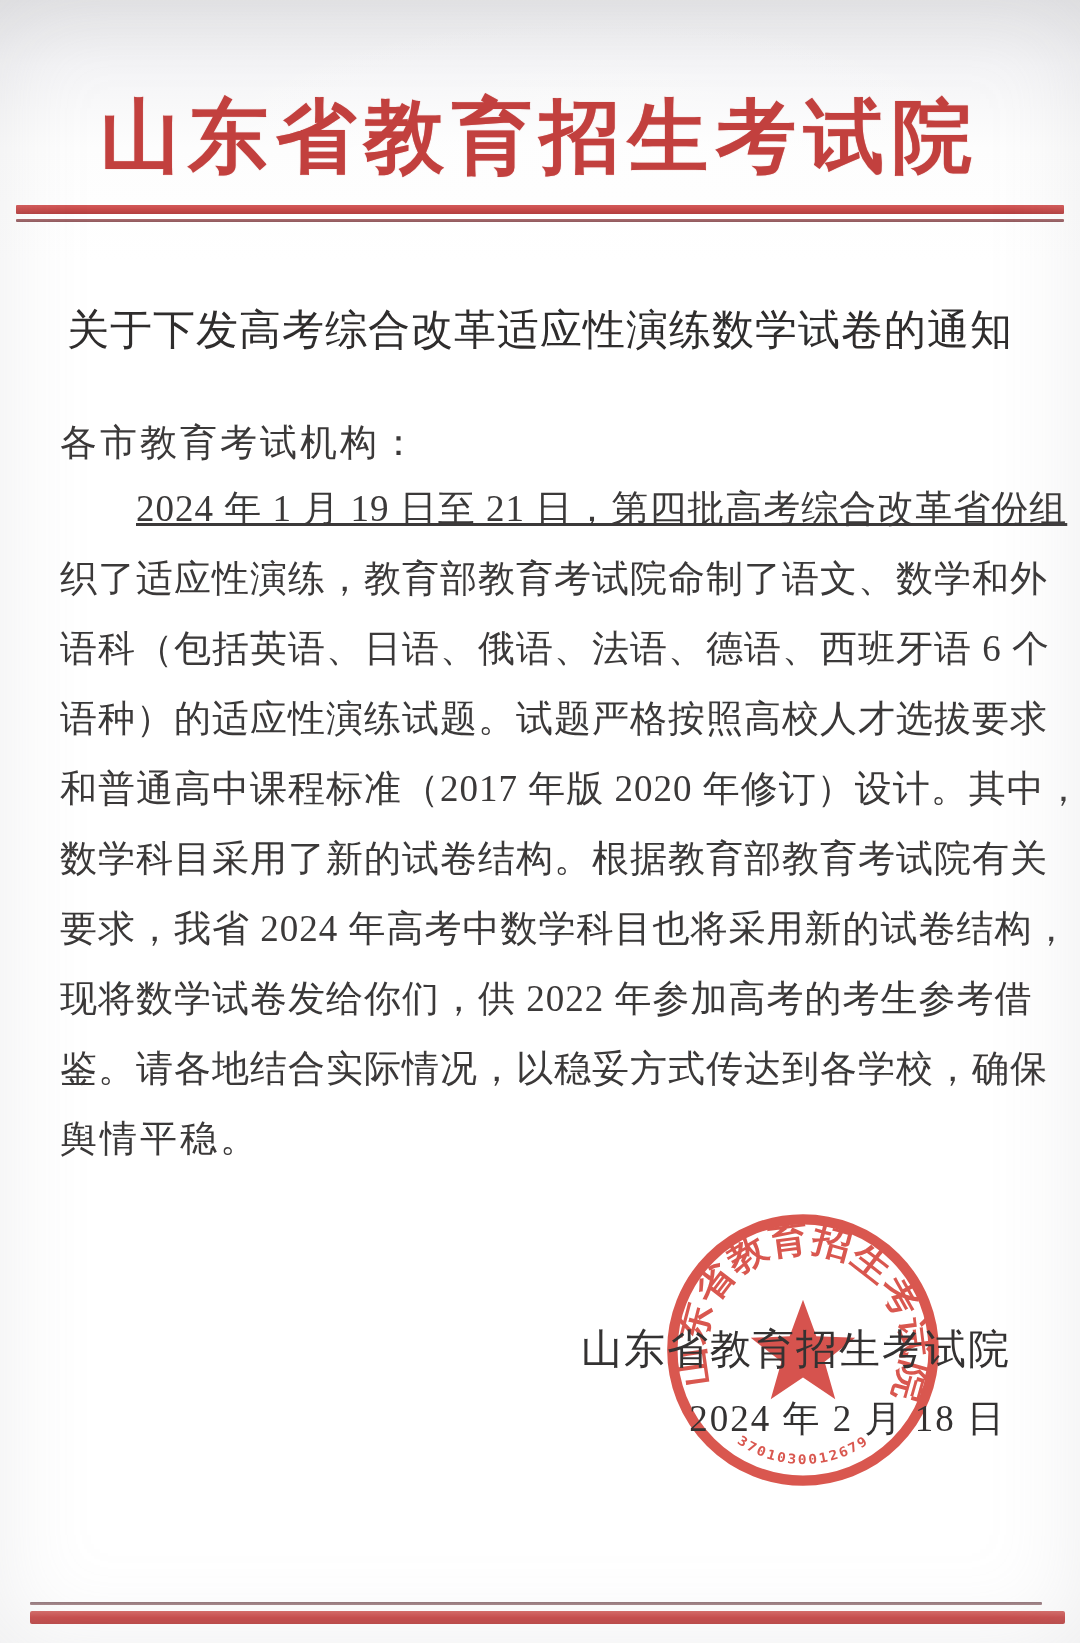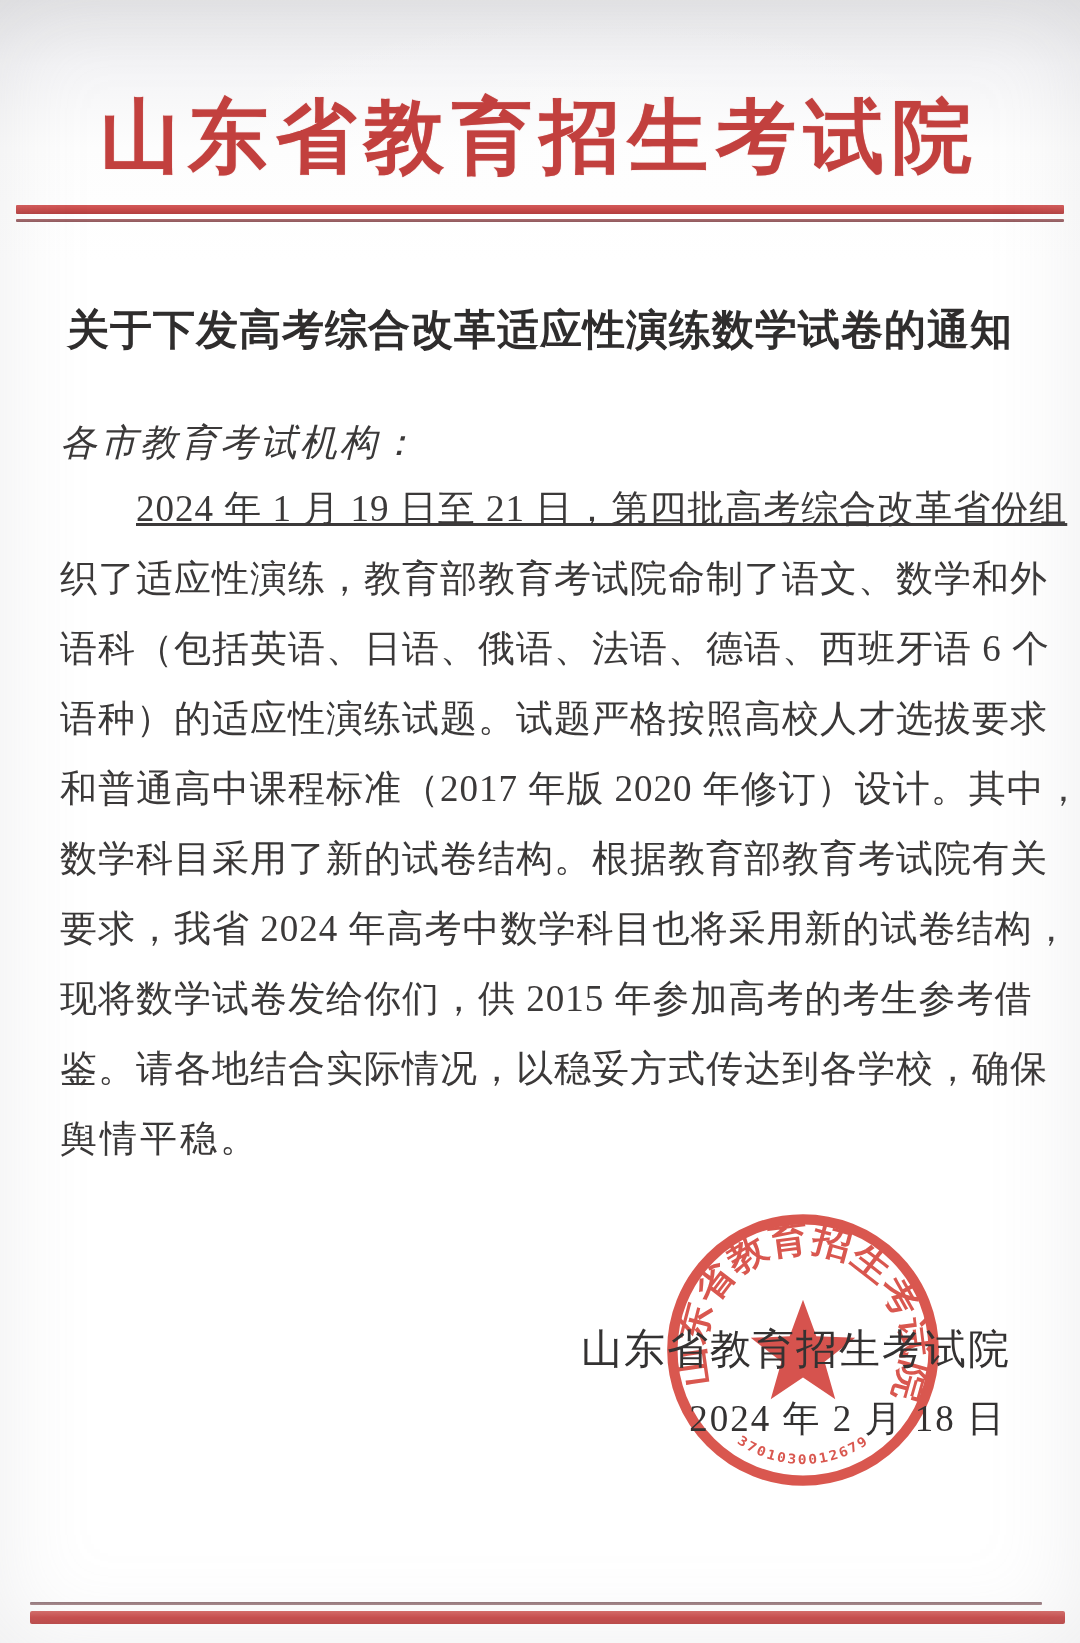--- a/index.html
+++ b/index.html
@@ -59,34 +59,33 @@
     border-radius: 1px;
   }
   .notice-title {
     position: absolute;
     top: 302px;
     left: 0;
     width: 100%;
     margin: 0;
     text-align: center;
     font-size: 42px;
-    font-weight: 700;
+    font-weight: 400;
     color: #2f2d2d;
     letter-spacing: 1px;
     font-family: "Liberation Sans", "DejaVu Sans", sans-serif;
     white-space: nowrap;
   }
   .salutation {
     position: absolute;
     top: 418px;
     left: 60px;
     font-size: 37px;
     color: #3b3939;
     letter-spacing: 3px;
-    font-style: italic;
   }
   .body-text {
     position: absolute;
     top: 474px;
     left: 60px;
     width: 960px;
     color: #3b3939;
     font-size: 37px;
   }
   .body-text .line {
@@ -172,21 +171,21 @@
   <div class="salutation">各市教育考试机构：</div>
 
   <div class="body-text">
     <div class="line indent">2024 年 1 月 19 日至 21 日，第四批高考综合改革省份组</div>
     <div class="line">织了适应性演练，教育部教育考试院命制了语文、数学和外</div>
     <div class="line">语科（包括英语、日语、俄语、法语、德语、西班牙语 6 个</div>
     <div class="line">语种）的适应性演练试题。试题严格按照高校人才选拔要求</div>
     <div class="line">和普通高中课程标准（2017 年版 2020 年修订）设计。其中，</div>
     <div class="line">数学科目采用了新的试卷结构。根据教育部教育考试院有关</div>
     <div class="line">要求，我省 2024 年高考中数学科目也将采用新的试卷结构，</div>
-    <div class="line">现将数学试卷发给你们，供 2015 年参加高考的考生参考借</div>
+    <div class="line">现将数学试卷发给你们，供 2022 年参加高考的考生参考借</div>
     <div class="line">鉴。请各地结合实际情况，以稳妥方式传达到各学校，确保</div>
     <div class="line last">舆情平稳。</div>
   </div>
 
   <div class="official-seal">
     <svg viewBox="0 0 300 300" width="284" height="284">
       <defs>
         <path id="seal-top-arc" d="M 51 186 A 105 105 0 1 1 249 186" fill="none"></path>
         <path id="seal-bottom-arc" d="M 80 248 A 120 120 0 0 0 220 248" fill="none"></path>
       </defs>

